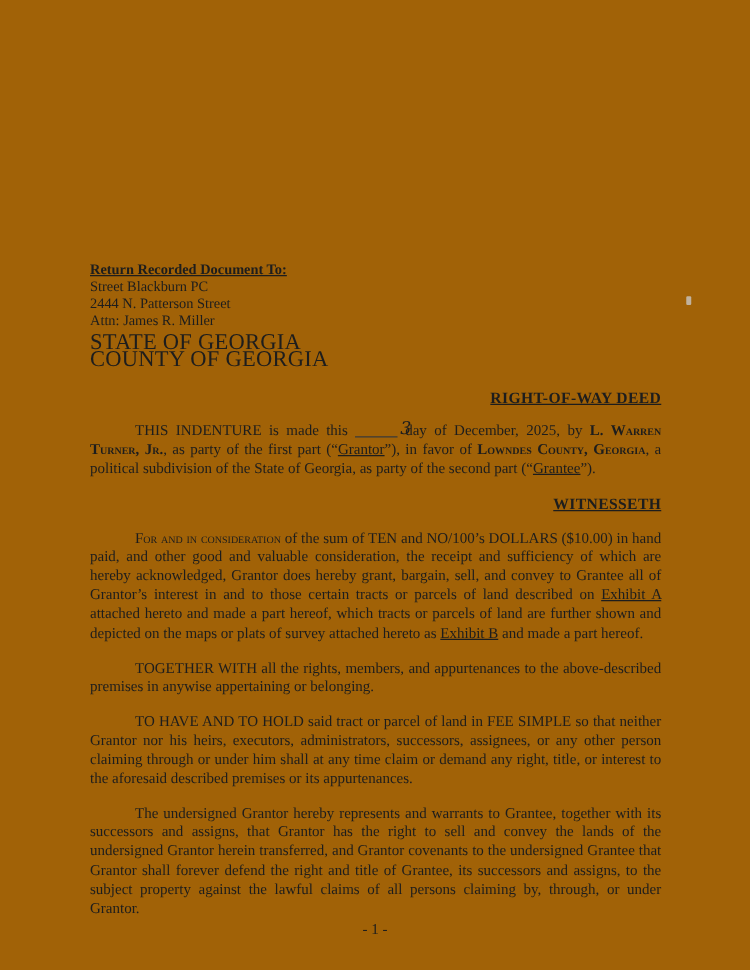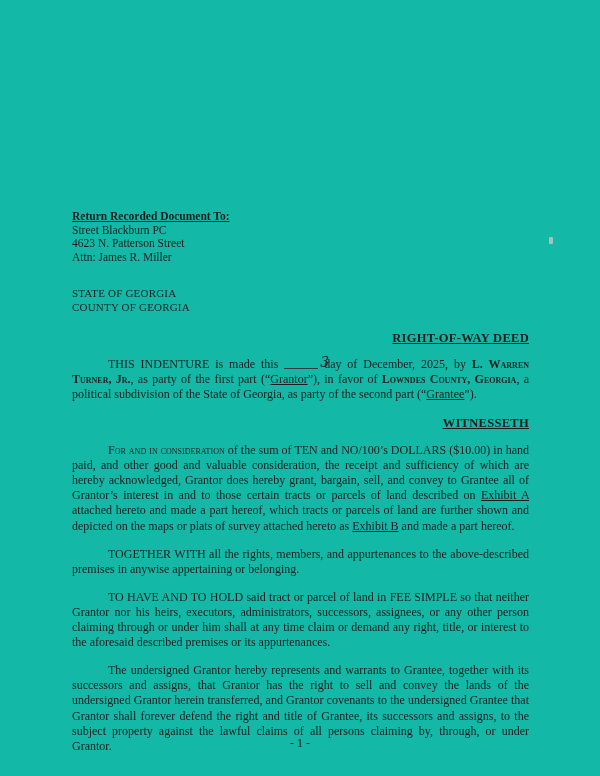--- a/index.html
+++ b/index.html
@@ -7,35 +7,35 @@
     width: 600px; height: 776px;
     background: #ffffff;
     font-family: "Liberation Serif", "DejaVu Serif", serif;
     color: #1d1d1d;
     position: relative;
     overflow: hidden;
   }
   .page {
     position: relative;
     width: 600px; height: 776px;
-    background: #14b8a6;
+    background: #a16207;
   }
   .content {
     position: absolute;
     left: 72px; right: 71px; top: 210px;
   }
   .return-block { font-size: 11.5px; line-height: 13.2px; }
   .return-heading {
     font-weight: bold;
     text-decoration: underline;
     margin-bottom: 1px;
   }
   .jurisdiction {
-    margin-top: 22px;
-    font-size: 11px;
+    margin-top: 2px;
+    font-size: 18px;
     line-height: 14px;
     letter-spacing: 0.2px;
   }
   .doc-title {
     margin-top: 17px;
     text-align: right;
     font-size: 12.5px;
     font-weight: bold;
     letter-spacing: 0.3px;
   }
@@ -88,21 +88,21 @@
 
 <div class="page">
 
   <div class="speck"></div>
 
   <div class="content">
 
     <div class="return-block">
       <div class="return-heading">Return Recorded Document To:</div>
       <div>Street Blackburn PC</div>
-      <div>4623 N. Patterson Street</div>
+      <div>2444 N. Patterson Street</div>
       <div>Attn: James R. Miller</div>
     </div>
 
     <div class="jurisdiction">
       <div>STATE OF GEORGIA</div>
       <div>COUNTY OF GEORGIA</div>
     </div>
 
     <div class="doc-title">
       <span>RIGHT-OF-WAY DEED</span>

